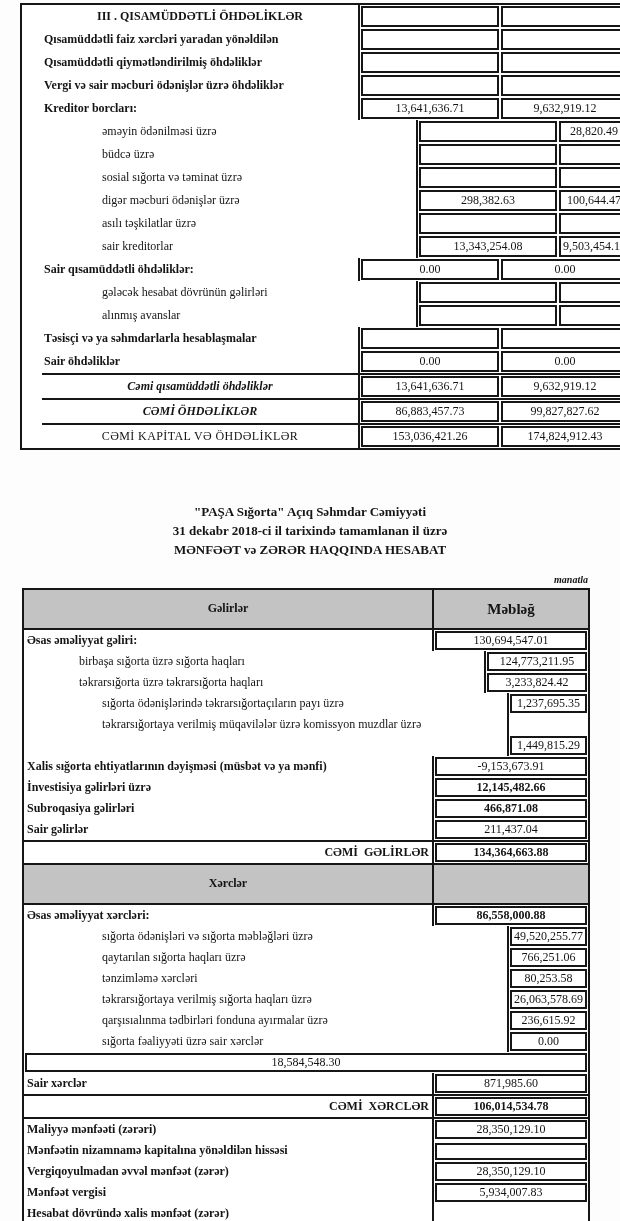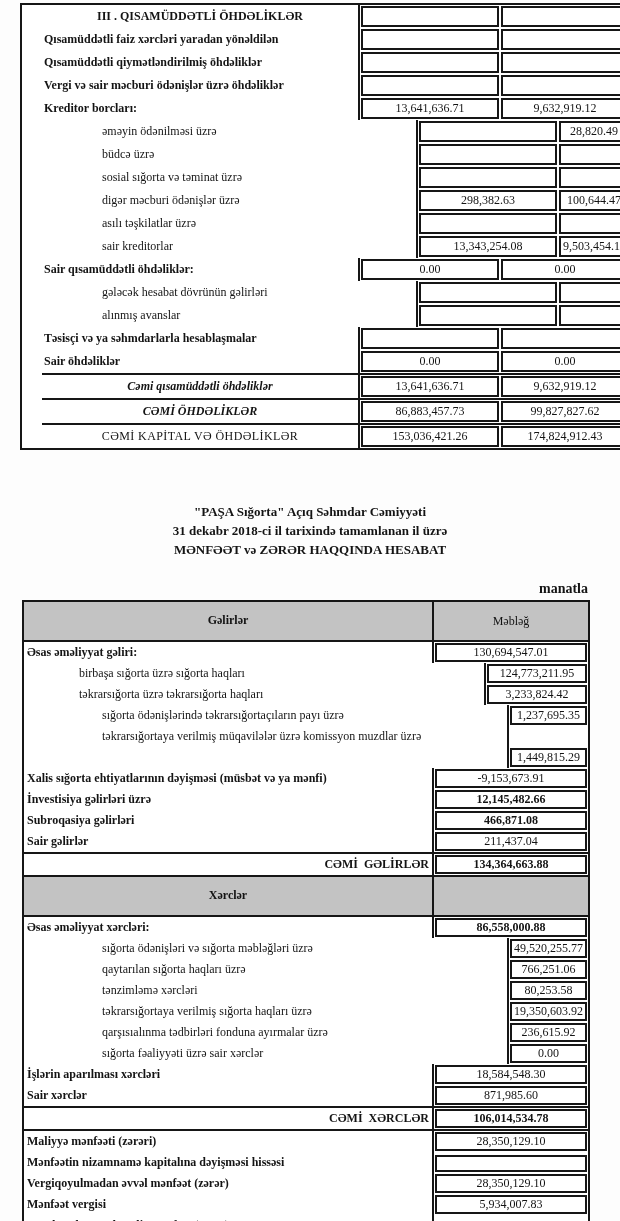--- a/index.html
+++ b/index.html
@@ -34,42 +34,42 @@
   .bt-v.last{flex:1 1 auto;}
   
   .vbox{
     flex:1;border:2px solid #161616;background:#fff;
     display:flex;align-items:center;justify-content:center;
     font-size:12px;min-height:13px;padding:0 2px;
   }
   .vbox.vb{font-weight:bold;}
   
   .title-block{margin-top:52px;text-align:center;font-weight:bold;font-size:13px;line-height:19px;}
-  .manatla{margin:22px 0 3px 22px;width:566px;text-align:right;
-           font-weight:bold;font-size:14px;}
+  .manatla{margin:15px 0 3px 22px;width:566px;text-align:right;
+           font-weight:bold;font-style:italic;font-size:10px;}
   
   .pt{
     margin:0 0 0 22px;width:564px;
     border:2px solid #161616;background:#fff;
   }
   .pt-row{display:flex;min-height:21px;align-items:stretch;}
   .pt-row.sep{border-top:2px solid #161616;}
   .pt-row.tall{min-height:42px;}
   .pt-row.hdr{min-height:38px;background:#c3c3c3;}
   .pt-label{
     flex:0 0 402px;border-right:2px solid #161616;
     font-weight:bold;font-size:12px;line-height:1.3;
     padding:3px 3px 0 3px;white-space:pre-wrap;
   }
   .pt-label.ind{font-weight:normal;padding-left:55px;}
   .pt-label.ind2{font-weight:normal;padding-left:78px;}
   .pt-label.c{text-align:right;}
   .pt-label.vc{display:flex;align-items:center;justify-content:center;padding-top:0;}
   .pt-v{flex:1 1 auto;display:flex;padding:1px;box-sizing:border-box;align-items:flex-end;}
-  .pt-row.hdr .pt-v{align-items:center;justify-content:center;font-weight:normal;font-size:12px;}
+  .pt-row.hdr .pt-v{align-items:center;justify-content:center;font-weight:bold;font-size:15px;}
 </style>
 </head>
 <body>
 
 <div>
 
   <div class="bt">
     <div>
         <div class="bt-row">
           <div class="bt-label c">III . QISAMÜDDƏTLİ ÖHDƏLİKLƏR</div>
@@ -342,37 +342,36 @@
         </div>
         <div class="pt-row">
           <div class="pt-label ind2">tənzimləmə xərcləri</div>
           <div class="pt-v">
             <div class="vbox">80,253.58</div>
           </div>
         </div>
         <div class="pt-row">
           <div class="pt-label ind2">təkrarsığortaya verilmiş sığorta haqları üzrə</div>
           <div class="pt-v">
-            <div class="vbox">19,350,603.92</div>
+            <div class="vbox">26,063,578.69</div>
           </div>
         </div>
         <div class="pt-row">
           <div class="pt-label ind2">qarşısıalınma tədbirləri fonduna ayırmalar üzrə</div>
           <div class="pt-v">
             <div class="vbox">236,615.92</div>
           </div>
         </div>
         <div class="pt-row">
           <div class="pt-label ind2">sığorta fəaliyyəti üzrə sair xərclər</div>
           <div class="pt-v">
             <div class="vbox">0.00</div>
           </div>
         </div>
         <div class="pt-row">
-          <div class="pt-label">İşlərin aparılması xərcləri</div>
           <div class="pt-v">
             <div class="vbox">18,584,548.30</div>
           </div>
         </div>
         <div class="pt-row">
           <div class="pt-label">Sair xərclər</div>
           <div class="pt-v">
             <div class="vbox">871,985.60</div>
           </div>
         </div>
@@ -382,21 +381,21 @@
             <div class="vbox vb">106,014,534.78</div>
           </div>
         </div>
         <div class="pt-row sep">
           <div class="pt-label">Maliyyə mənfəəti (zərəri)</div>
           <div class="pt-v">
             <div class="vbox">28,350,129.10</div>
           </div>
         </div>
         <div class="pt-row">
-          <div class="pt-label">Mənfəətin nizamnamə kapitalına dəyişməsi hissəsi</div>
+          <div class="pt-label">Mənfəətin nizamnamə kapitalına yönəldilən hissəsi</div>
           <div class="pt-v">
             <div class="vbox"></div>
           </div>
         </div>
         <div class="pt-row">
           <div class="pt-label">Vergiqoyulmadan əvvəl mənfəət (zərər)</div>
           <div class="pt-v">
             <div class="vbox">28,350,129.10</div>
           </div>
         </div>

